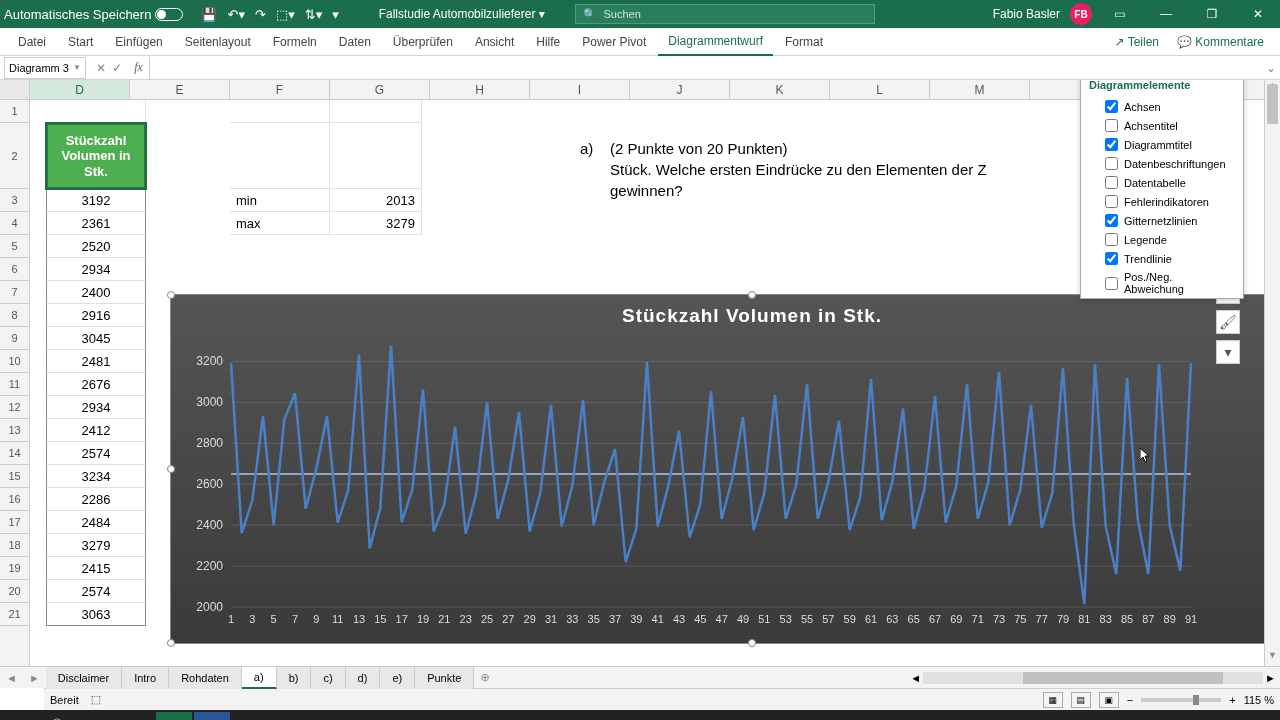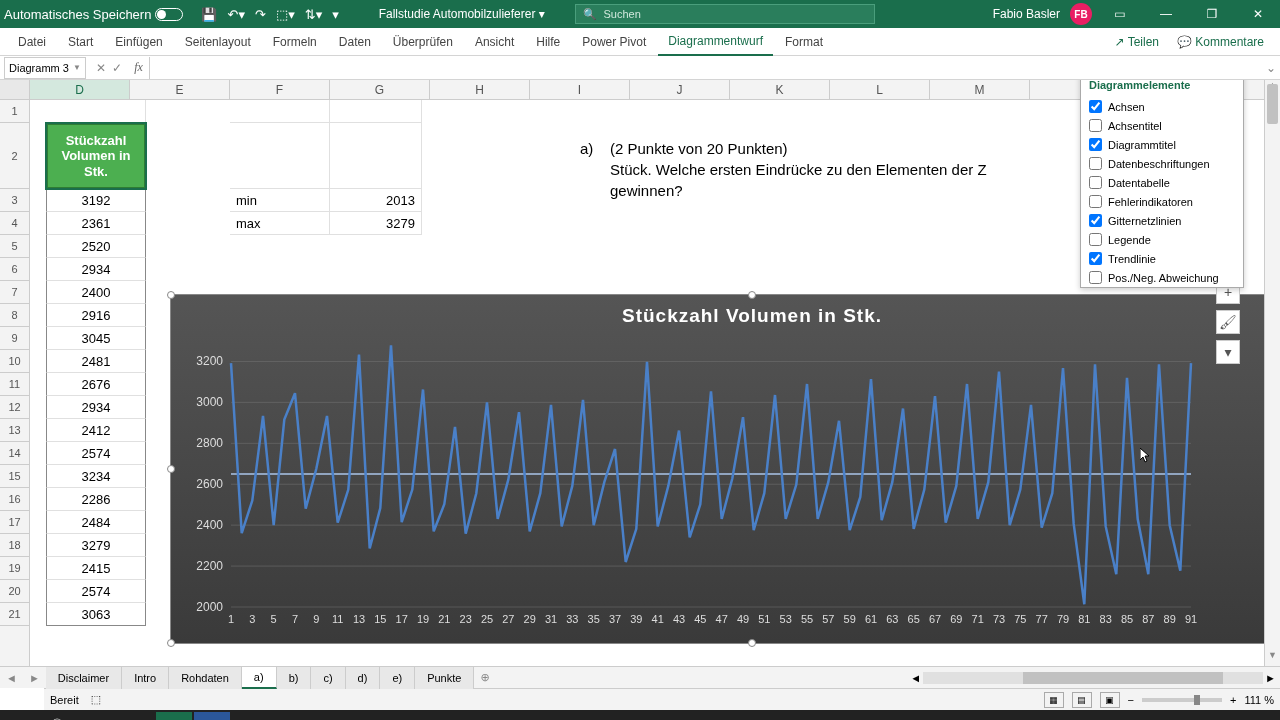--- a/index.html
+++ b/index.html
@@ -67,21 +67,21 @@
   .chartobj .title { color:#fff; text-align:center; font-size:19px; font-weight:bold; letter-spacing:1px; padding:10px 0 4px; }
   .chartobj svg { display:block; }
 
   
   .chartbtns { position:absolute; left:1186px; top:180px; display:flex; flex-direction:column; gap:6px; }
   .chartbtns .btn { width:24px; height:24px; background:#fff; border:1px solid #ccc; display:flex; align-items:center; justify-content:center; font-size:14px; color:#555; cursor:pointer; }
 
   
   .cepane { position:absolute; right:20px; top:-8px; width:164px; background:#fff; border:1px solid #aaa; box-shadow:0 2px 6px rgba(0,0,0,0.2); z-index:10; }
   .cepane .hdr { padding:6px 8px; font-size:11px; font-weight:bold; color:#1a6e4c; }
-  .cepane .item { padding:3px 8px; font-size:11px; display:flex; align-items:center; gap:6px; cursor:pointer; }
+  .cepane .item { padding:3px 24px; font-size:11px; display:flex; align-items:center; gap:6px; cursor:pointer; }
   .cepane .item input { width:13px; height:13px; }
 
   
   .tasktext { position:absolute; left:550px; top:38px; font-size:15px; line-height:1.4; width:690px; }
   .tasktext .a { display:inline-block; width:30px; }
 
   
   .vscroll { width:16px; background:#f3f3f3; border-left:1px solid #ccc; position:relative; }
   .vscroll .thumb { position:absolute; top:4px; left:2px; right:2px; height:40px; background:#c1c1c1; border-radius:2px; }
   .vscroll .arr { position:absolute; left:0; right:0; height:16px; text-align:center; font-size:9px; color:#888; }
@@ -428,21 +428,21 @@
   <span style="margin-left:12px">⬚</span>
   <div class="right">
     <div class="vbtn">▦</div>
     <div class="vbtn">▤</div>
     <div class="vbtn">▣</div>
     <span>−</span>
     <div class="zoomslider">
         <div class="knob"></div>
       </div>
     <span>+</span>
-    <span>111 %</span>
+    <span>115 %</span>
   </div>
 </div>
 
 <div class="taskbar">
   <div class="tb win">⊞</div>
   <div class="tb">🔍</div>
   <div class="tb" style="color:#e91e63">◉</div>
   <div class="tb">◧</div>
   <div class="tb excel">X</div>
   <div class="tb word">W</div>

